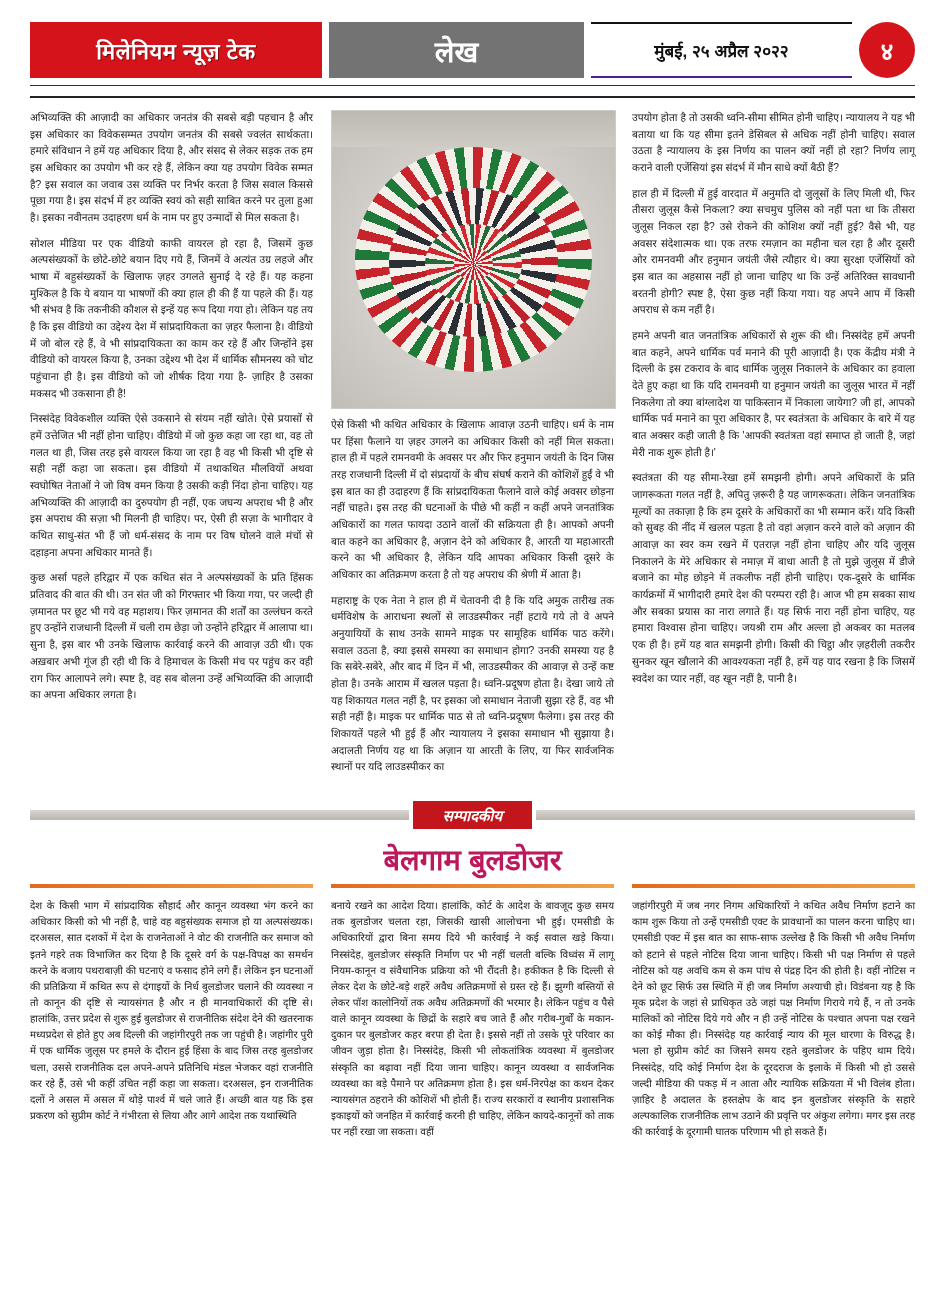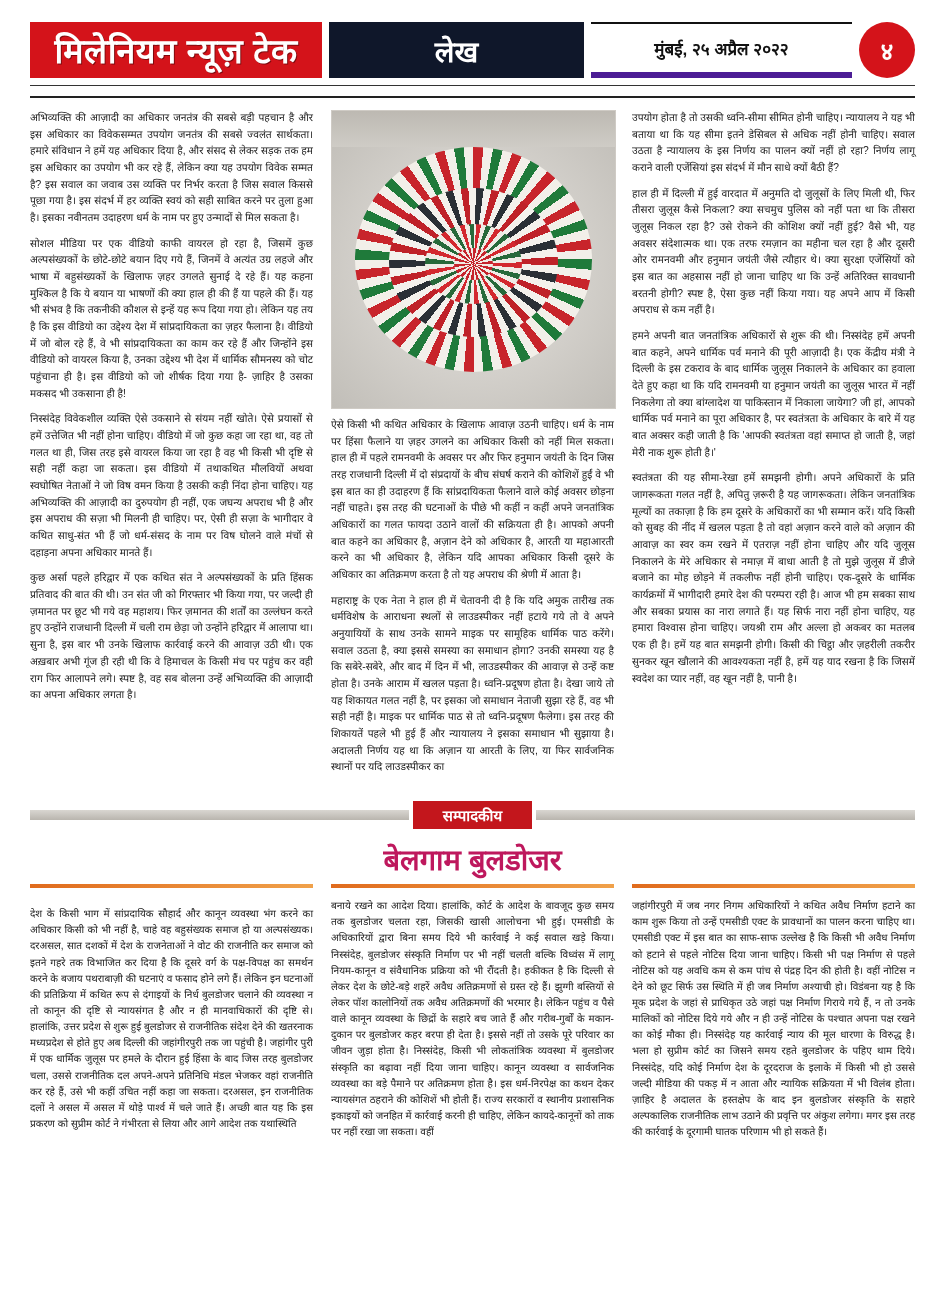--- a/index.html
+++ b/index.html
@@ -31,40 +31,40 @@
     margin-top: 22px;
   }
   .logo-block {
     background: #d4131a;
     color: #ffffff;
     flex: 0 0 292px;
     display: flex;
     align-items: center;
     justify-content: center;
     font-weight: bold;
-    font-size: 34px;
+    font-size: 22px;
     letter-spacing: 0.5px;
     text-shadow: 1px 1px 0 #7d0a0e;
   }
   .section-block {
-    background: #0f172a;
+    background: #737373;
     color: #ffffff;
     flex: 0 0 255px;
     margin-left: 7px;
     display: flex;
     align-items: center;
     justify-content: center;
     font-weight: bold;
     font-size: 29px;
   }
   .dateline-block {
     flex: 1 1 auto;
     margin-left: 7px;
     border-top: 2px solid #111;
-    border-bottom: 6px solid #4c1d95;
+    border-bottom: 2px solid #4c1d95;
     display: flex;
     align-items: center;
     justify-content: center;
     font-size: 17px;
     font-weight: bold;
     color: #111;
   }
   .page-badge {
     flex: 0 0 56px;
     margin-left: 7px;
@@ -142,20 +142,21 @@
     position: absolute; left: 0; top: 0; width: 100%; height: 12%;
     background: linear-gradient(#bdb9b2, #cfccc6);
   }
 
   
   .edit-band {
     display: flex;
     align-items: center;
     justify-content: center;
     margin: 16px 0 0 0;
+    font-style: italic;
   }
   .edit-band .bar {
     flex: 1 1 auto;
     height: 10px;
     background: linear-gradient(#d9d6d1, #b9b5ae);
   }
   .edit-label {
     flex: 0 0 auto;
     background: #c3161c;
     color: #fff;
@@ -177,21 +178,20 @@
     margin-bottom: 10px;
   }
   .edit-rule span {
     flex: 1 1 0;
     height: 4px;
     background: linear-gradient(90deg, #e06b1d, #f0a14a);
   }
   .edit-cols {
     display: flex;
     gap: 18px;
-    align-items: center;
   }
   .edit-cols .col { font-size: 10.1px; line-height: 1.6; }
 </style>
 </head>
 <body>
 
 <div class="page">
 
   <div class="masthead">
     <div class="logo-block">मिलेनियम न्यूज़ टेक</div>

